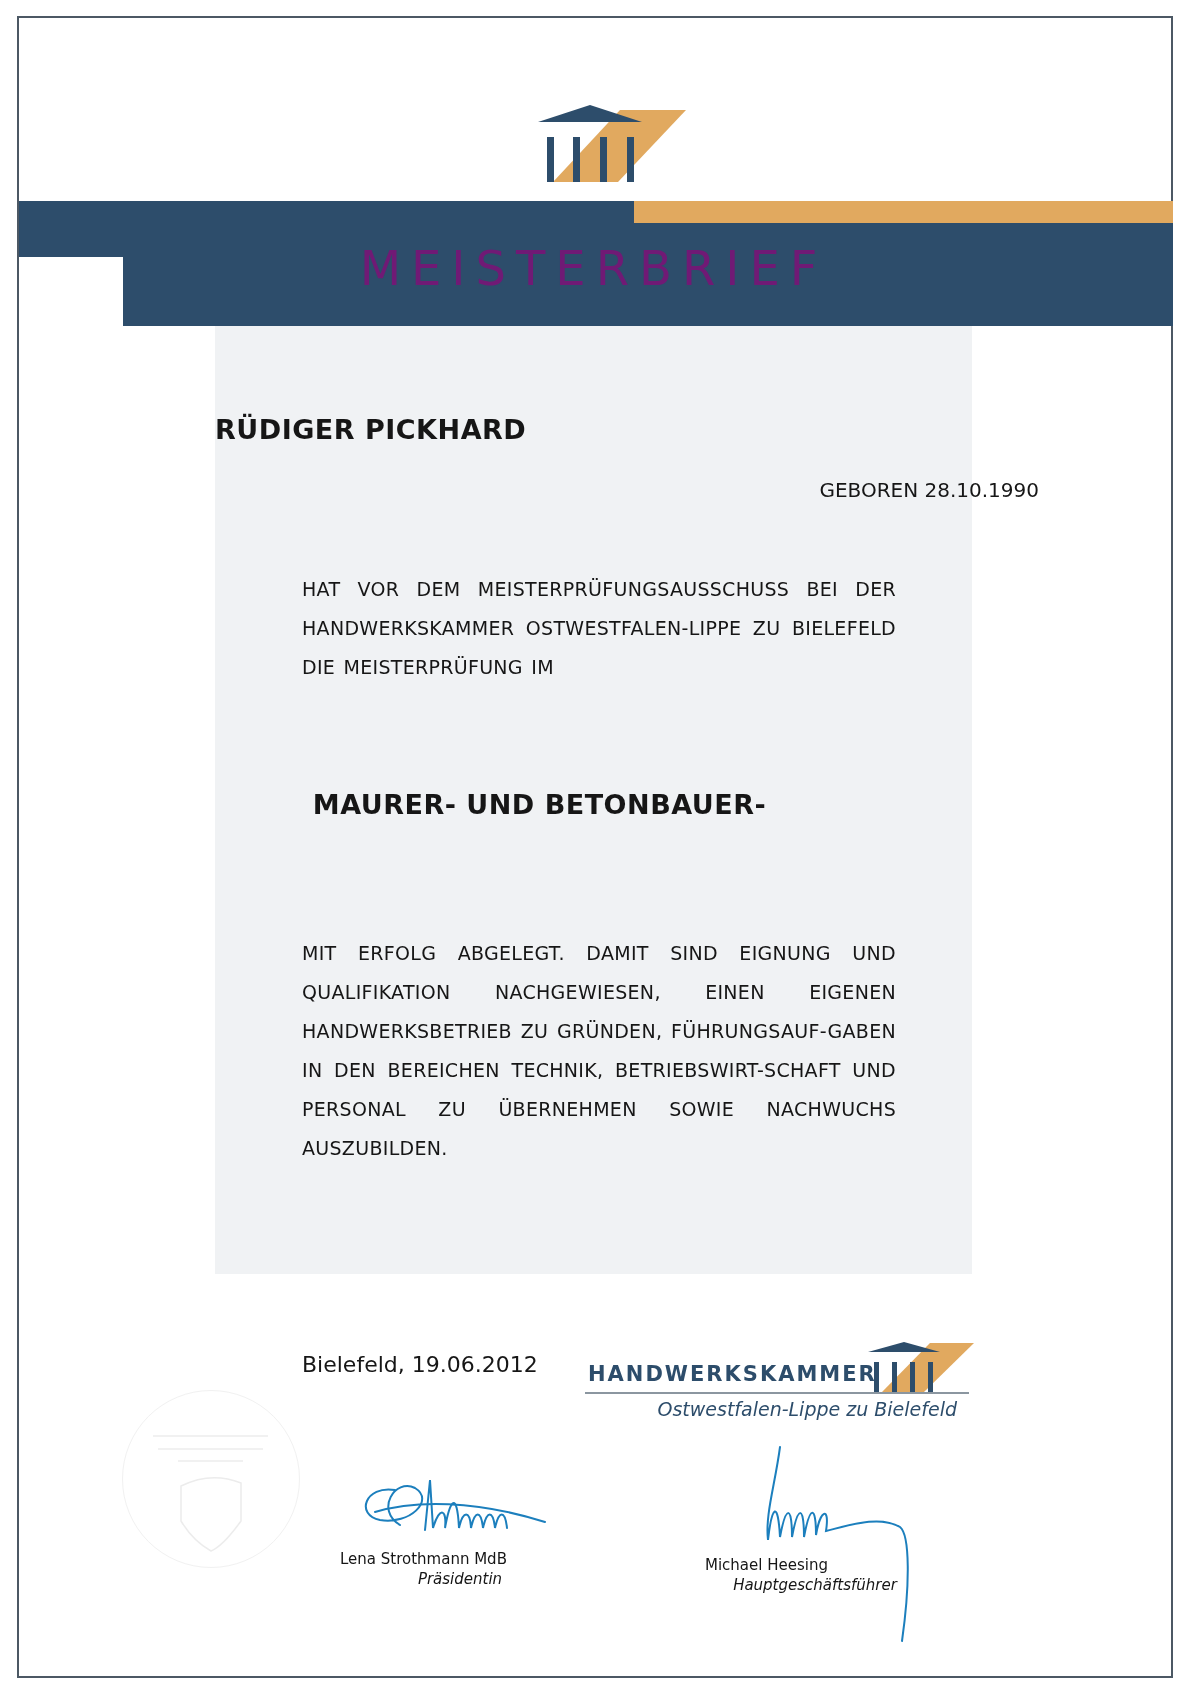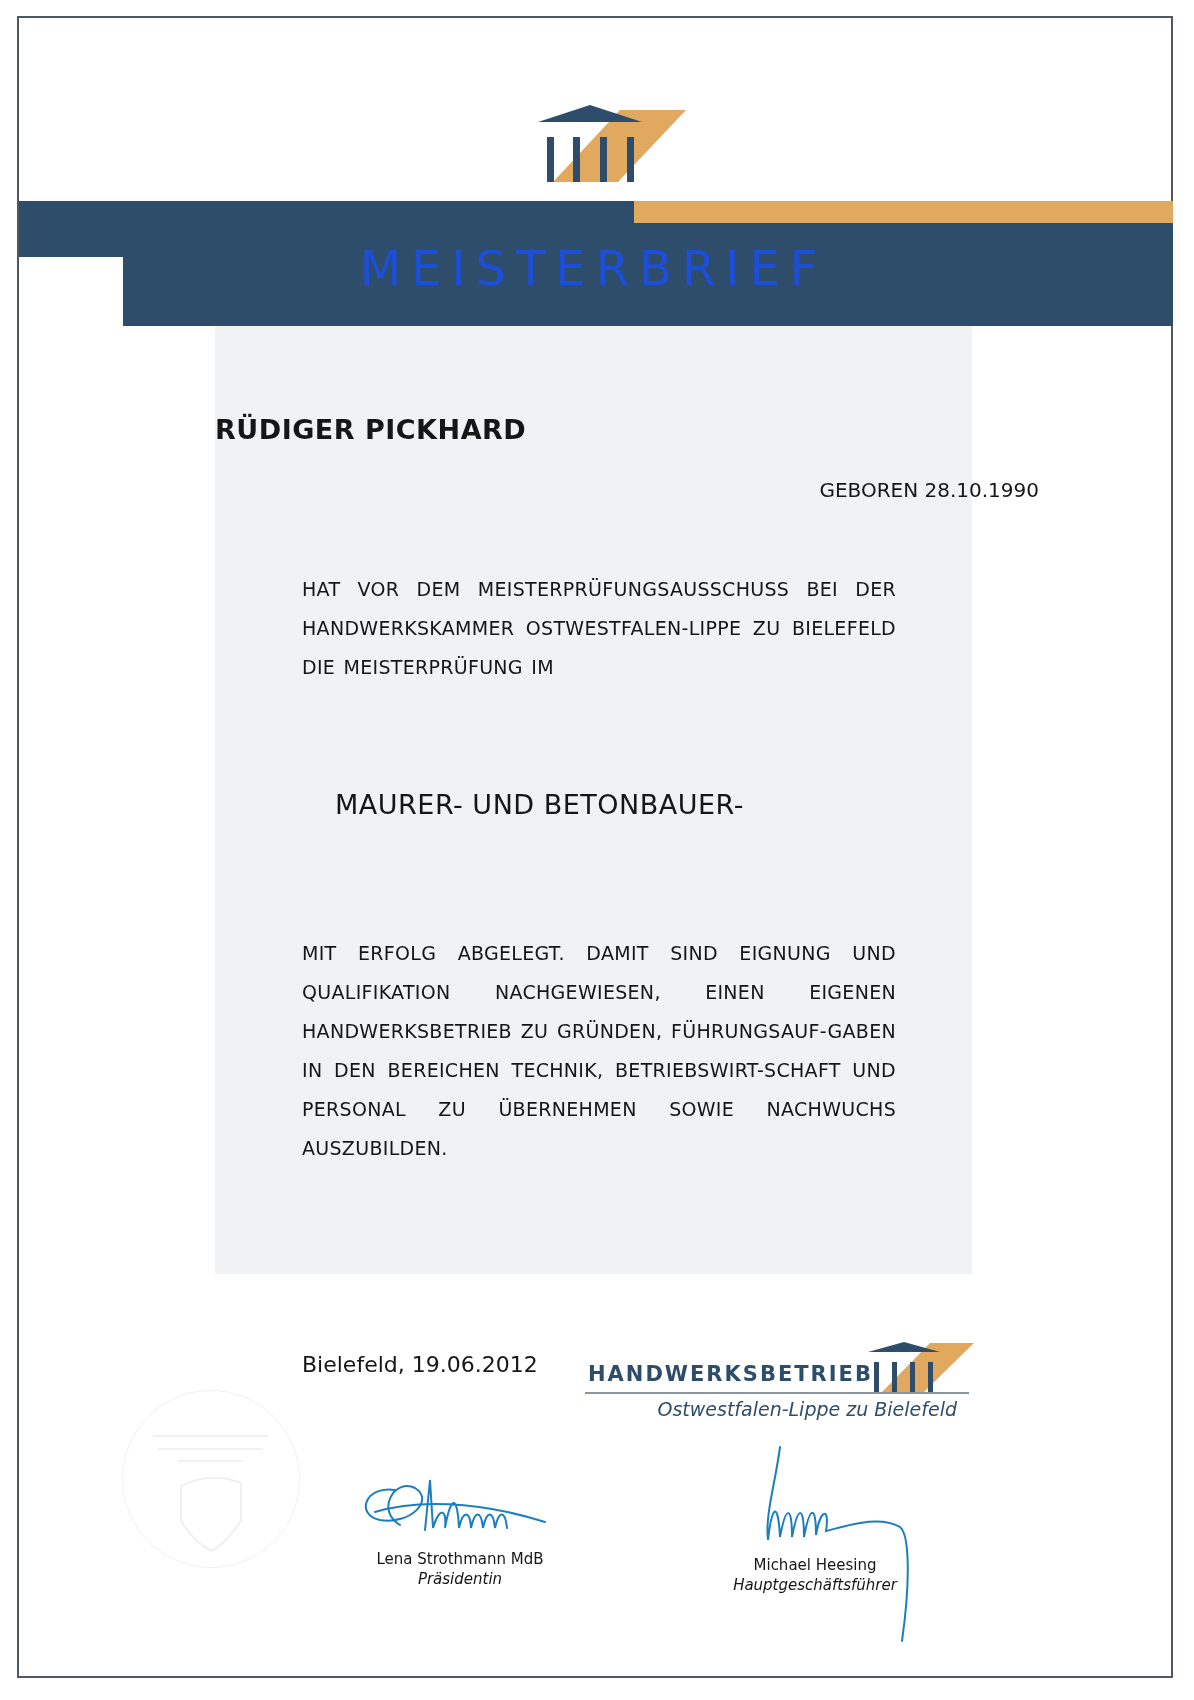--- a/index.html
+++ b/index.html
@@ -14,49 +14,49 @@
       border: 2px solid #4c5864; box-sizing: border-box;
     }
     .abs { position: absolute; }
 
     
     .band-dark { position: absolute; left: 19px; top: 201px; width: 1154px; height: 125px; background: #2d4d6b; }
     .band-cutout { position: absolute; left: 19px; top: 257px; width: 104px; height: 69px; background: #ffffff; }
     .band-gold { position: absolute; left: 634px; top: 201px; width: 539px; height: 22px; background: #e1a95f; }
     .title {
       position: absolute; left: 215px; top: 240px; width: 757px; text-align: center;
-      color: #1d4ed8; font-size: 48px; letter-spacing: 10px; font-weight: normal;
+      color: #701a75; font-size: 48px; letter-spacing: 10px; font-weight: normal;
       font-family: "DejaVu Sans", sans-serif;
     }
 
     
     .panel { position: absolute; left: 215px; top: 326px; width: 757px; height: 948px; background: #f0f2f4; }
 
     .name { position: absolute; left: 215px; top: 414px; width: 757px; text-align: left; font-weight: bold; font-size: 27px; letter-spacing: 0.5px; }
     .birth { position: absolute; left: 215px; top: 478px; width: 824px; text-align: right; font-size: 20px; }
 
     .para {
       position: absolute; left: 302px; width: 594px; font-size: 19px; line-height: 39px;
       text-align: justify; text-align-last: left; font-weight: 500;
       letter-spacing: 0.3px; word-spacing: 2px;
     }
     .para1 { top: 570px; }
     .para2 { top: 934px; }
 
-    .trade { position: absolute; left: 215px; top: 782px; width: 649px; text-align: center; font-weight: normal; font-size: 27px; line-height: 46px; letter-spacing: 0.5px; }
+    .trade { position: absolute; left: 215px; top: 782px; width: 649px; text-align: center; font-weight: bold; font-size: 27px; line-height: 46px; letter-spacing: 0.5px; }
 
     .place-date { position: absolute; left: 302px; top: 1352px; font-size: 22px; }
 
     .hwk-name { position: absolute; left: 588px; top: 1362px; font-size: 21px; font-weight: bold; color: #2d4d6b; letter-spacing: 2px; }
     .hwk-rule { position: absolute; left: 585px; top: 1392px; width: 384px; height: 2px; background: #8b96a0; }
     .hwk-sub { position: absolute; left: 600px; top: 1398px; width: 357px; text-align: right; font-size: 19px; font-style: italic; color: #2d4d6b; }
 
     .seal { position: absolute; left: 122px; top: 1390px; width: 176px; height: 176px; border-radius: 50%; border: 1px solid #f1f1f1; }
 
-    .sig-name { position: absolute; font-size: 15px; text-align: center; }
+    .sig-name { position: absolute; font-size: 15px; text-align: left; }
     .sig-role { position: absolute; font-size: 15px; font-style: italic; text-align: center; }
   </style>
 </head>
 <body>
 
 <div class="frame"></div>
 
 <svg class="abs" style="left:530px;top:98px" width="170" height="90" viewBox="0 0 170 90">
   <polygon points="90,12 156,12 88,84 23,84" fill="#e1a95f"></polygon>
   <polygon points="8,24 60,7 112,24" fill="#2d4d6b"></polygon>
@@ -90,21 +90,21 @@
   <svg width="176" height="176" viewBox="0 0 176 176">
     <g stroke="#ececec" fill="none" stroke-width="1.5">
       <line x1="30" y1="45" x2="145" y2="45"></line>
       <line x1="35" y1="58" x2="140" y2="58"></line>
       <line x1="55" y1="70" x2="120" y2="70"></line>
       <path d="M58 95 Q88 80 118 92 L118 130 Q100 155 88 160 Q70 150 58 130 Z"></path>
     </g>
   </svg>
 </div>
 
-<div class="hwk-name">HANDWERKSBETRIEB</div>
+<div class="hwk-name">HANDWERKSKAMMER</div>
 <svg class="abs" style="left:860px;top:1340px" width="120" height="56" viewBox="0 0 120 56">
   <polygon points="70,3 114,3 64,52 22,52" fill="#e1a95f"></polygon>
   <polygon points="8,12 44,2 80,12" fill="#2d4d6b"></polygon>
   <rect x="14" y="22" width="5" height="30" fill="#2d4d6b"></rect>
   <rect x="32" y="22" width="5" height="30" fill="#2d4d6b"></rect>
   <rect x="50" y="22" width="5" height="30" fill="#2d4d6b"></rect>
   <rect x="68" y="22" width="5" height="30" fill="#2d4d6b"></rect>
 </svg>
 <div class="hwk-rule"></div>
 <div class="hwk-sub">Ostwestfalen-Lippe zu Bielefeld</div>

